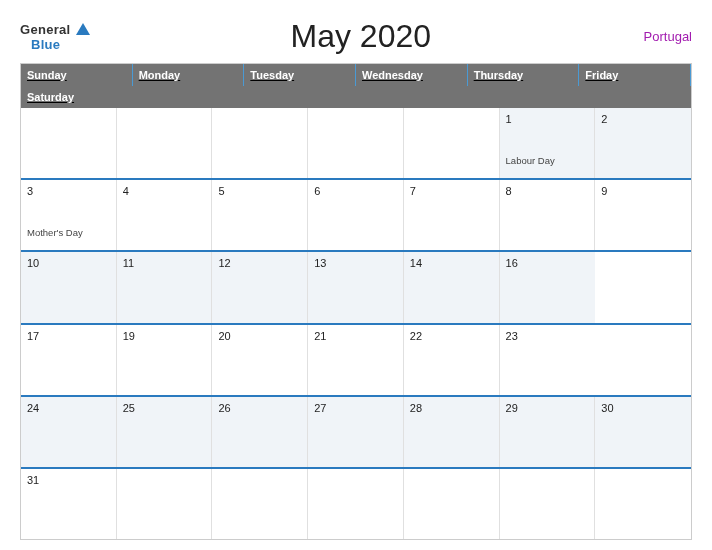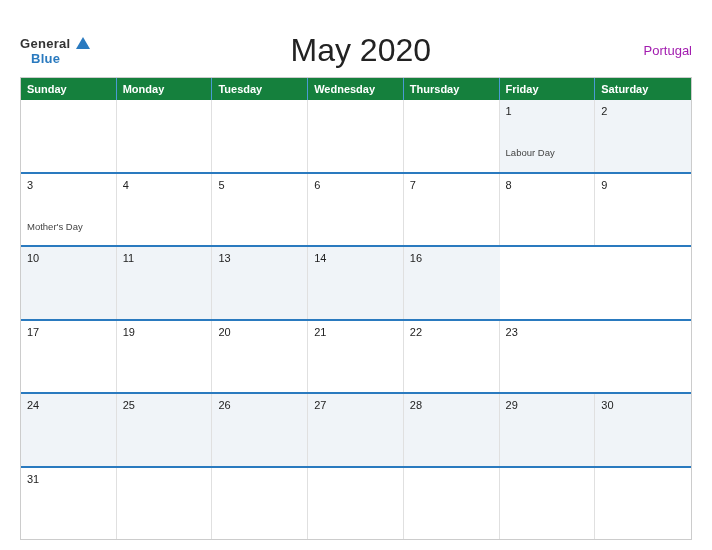--- a/index.html
+++ b/index.html
@@ -7,21 +7,21 @@
       width: 712px;
       height: 550px;
       background: #fff;
       font-family: Arial, sans-serif;
       overflow: hidden;
     }
     .page {
       width: 712px;
       height: 550px;
       background: #fff;
-      padding: 32px 20px 10px 20px;
+      padding: 18px 20px 10px 20px;
       display: flex;
       flex-direction: column;
     }
     
     .header {
       display: flex;
       align-items: center;
       justify-content: space-between;
       margin-bottom: 8px;
     }
@@ -71,22 +71,23 @@
     }
     
     .calendar {
       flex: 1;
       display: flex;
       flex-direction: column;
       border: 1px solid #ccc;
     }
     .days-header {
       display: grid;
-      grid-template-columns: repeat(7, 1fr);
-      background: #15803d;
+      grid-template-columns: repeat(6, 1fr);
+      background: #737373;
+      text-decoration: underline;
     }
     .day-header {
       color: #fff;
       font-size: 11px;
       font-weight: bold;
       text-align: left;
       padding: 5px 6px;
       border-right: 1px solid #4a9ad4;
     }
     .day-header:last-child {
@@ -210,20 +211,23 @@
           </div>
         </div>
         <div class="week-row">
           <div class="day-cell">
             <div class="day-number">10</div>
           </div>
           <div class="day-cell">
             <div class="day-number">11</div>
           </div>
           <div class="day-cell">
+            <div class="day-number">12</div>
+          </div>
+          <div class="day-cell">
             <div class="day-number">13</div>
           </div>
           <div class="day-cell">
             <div class="day-number">14</div>
           </div>
           <div class="day-cell">
             <div class="day-number">16</div>
           </div>
         </div>
         <div class="week-row">

